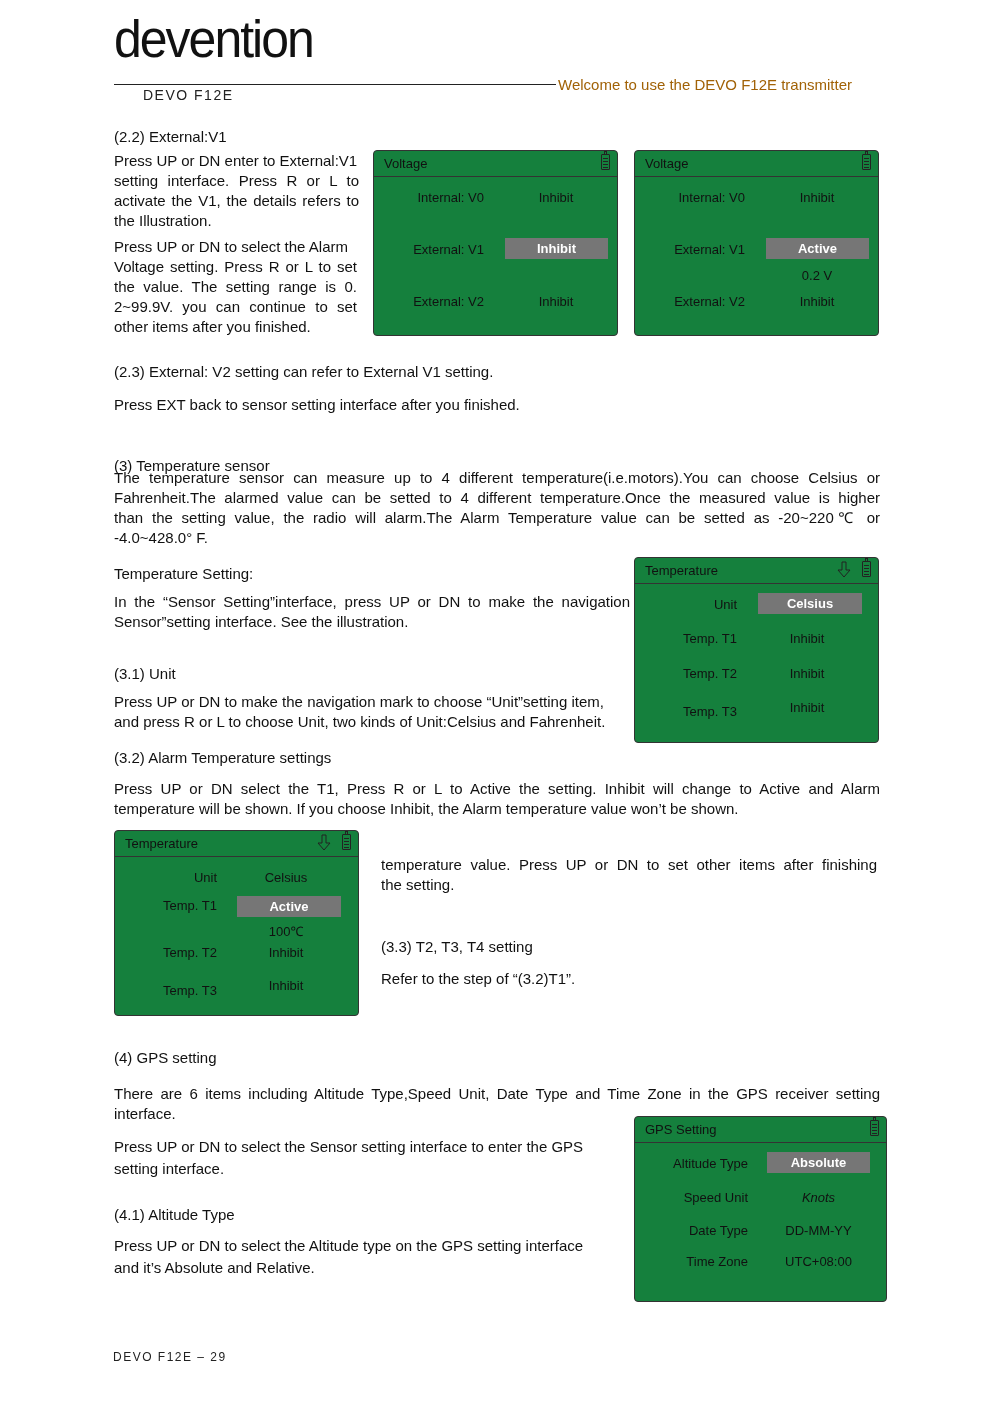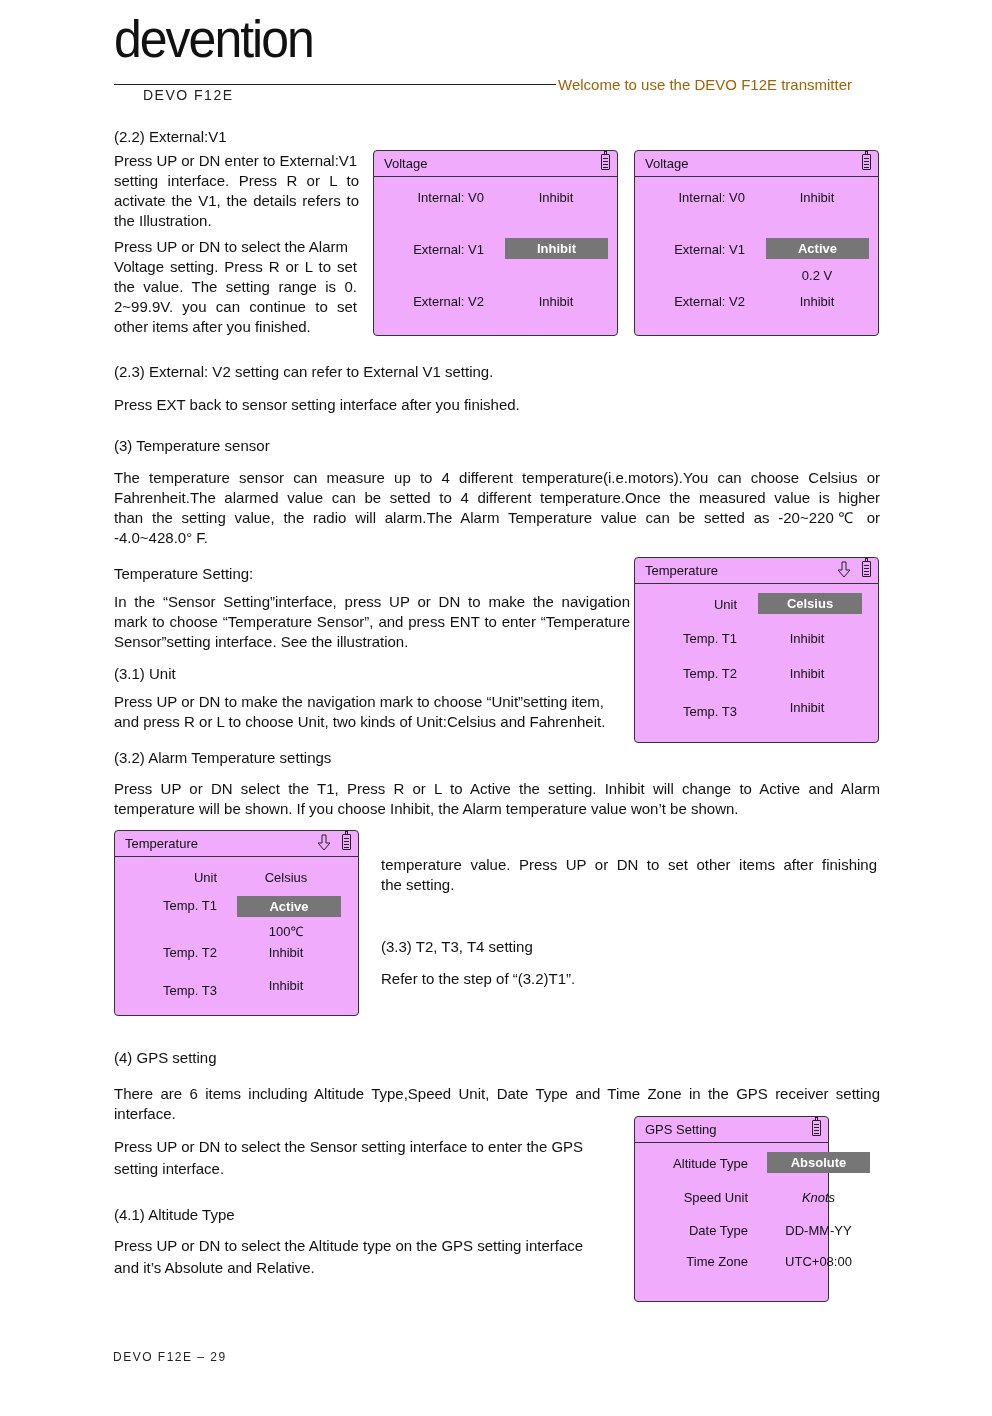--- a/index.html
+++ b/index.html
@@ -24,21 +24,21 @@
   .header-welcome {
     left: 558px; top: 76px; font-size: 15px; color: #a16207;
   }
 
   
   .p { font-size: 15px; line-height: 20px; color: #111; }
   .justify { text-align: justify; text-align-last: left; }
 
   
   .screen {
-    border: 1.5px solid #333; border-radius: 4px; background: #f0abfc; box-sizing: border-box;
+    border: 1.5px solid #333; border-radius: 4px; background: #15803d; box-sizing: border-box;
   }
   .screen-title {
     position: absolute; left: 0; right: 0; top: 0; height: 26px;
     border-bottom: 1px solid #333; box-sizing: border-box;
   }
   .screen-title-text {
     position: absolute; left: 10px; top: 5px; font-size: 13px; color: #111;
   }
   .battery {
     position: absolute; right: 7px; top: 3px; width: 9px; height: 16px;
@@ -121,32 +121,31 @@
   <span class="row-label" style="left:20px;width:90px;top:91px;">External: V1</span>
   <span class="hl" style="left:131px;width:103px;top:87px;">Active</span>
   <span class="row-value" style="left:131px;width:102px;top:117px;">0.2 V</span>
   <span class="row-label" style="left:20px;width:90px;top:143px;">External: V2</span>
   <span class="row-value" style="left:131px;width:102px;top:143px;">Inhibit</span>
 </div>
 
 <div class="abs p" style="left:114px;top:362px;">(2.3) External: V2 setting can refer to External V1 setting.</div>
 <div class="abs p" style="left:114px;top:395px;">Press EXT back to sensor setting interface after you finished.</div>
 
-<div class="abs p" style="left:114px;top:436px;text-align:right;">(3) Temperature sensor</div>
+<div class="abs p" style="left:114px;top:456px;text-align:right;">(3) Temperature sensor</div>
 <div class="abs p" style="left:114px;top:468px;width:766px;">
   <div style="text-align:justify;text-align-last:justify">The temperature sensor can measure up to 4 different temperature(i.e.motors).You can choose Celsius or</div>
   <div style="text-align:justify;text-align-last:justify">Fahrenheit.The alarmed value can be setted to 4 different temperature.Once the measured value is higher</div>
   <div style="text-align:justify;text-align-last:justify">than the setting value, the radio will alarm.The Alarm Temperature value can be setted as -20~220℃ or</div>
   <div>-4.0~428.0° F.</div>
 </div>
 
 <div class="abs p" style="left:114px;top:564px;">Temperature Setting:</div>
 <div class="abs p" style="left:114px;top:592px;width:516px;">
   <div style="text-align:justify;text-align-last:justify">In the “Sensor Setting”interface, press UP or DN to make the navigation</div>
-  <div style="text-align:justify;text-align-last:justify">mark to choose “Temperature Sensor”, and press ENT to enter “Temperature</div>
   <div>Sensor”setting interface. See the illustration.</div>
 </div>
 
 <div class="abs p" style="left:114px;top:664px;">(3.1) Unit</div>
 <div class="abs p" style="left:114px;top:692px;width:512px;">
   <div>Press UP or DN to make the navigation mark to choose “Unit”setting item,</div>
   <div>and press R or L to choose Unit, two kinds of Unit:Celsius and Fahrenheit.</div>
 </div>
 
 <div class="abs screen" style="left:634px;top:557px;width:245px;height:186px;">
@@ -219,21 +218,21 @@
   <div style="line-height:22px">Press UP or DN to select the Sensor setting interface to enter the GPS</div>
   <div style="line-height:22px">setting interface.</div>
 </div>
 
 <div class="abs p" style="left:114px;top:1205px;">(4.1) Altitude Type</div>
 <div class="abs p" style="left:114px;top:1235px;width:506px;">
   <div style="line-height:22px">Press UP or DN to select the Altitude type on the GPS setting interface</div>
   <div style="line-height:22px">and it’s Absolute and Relative.</div>
 </div>
 
-<div class="abs screen" style="left:634px;top:1116px;width:195px;height:186px;">
+<div class="abs screen" style="left:634px;top:1116px;width:253px;height:186px;">
   <div class="screen-title">
     <span class="screen-title-text">GPS Setting</span>
     <span class="battery">
         <i style="top:3px"></i>
         <i style="top:6px"></i>
         <i style="top:9px"></i>
         <i style="top:12px"></i>
       </span>
   </div>
   <span class="row-label" style="left:10px;width:103px;top:39px;">Altitude Type</span>

